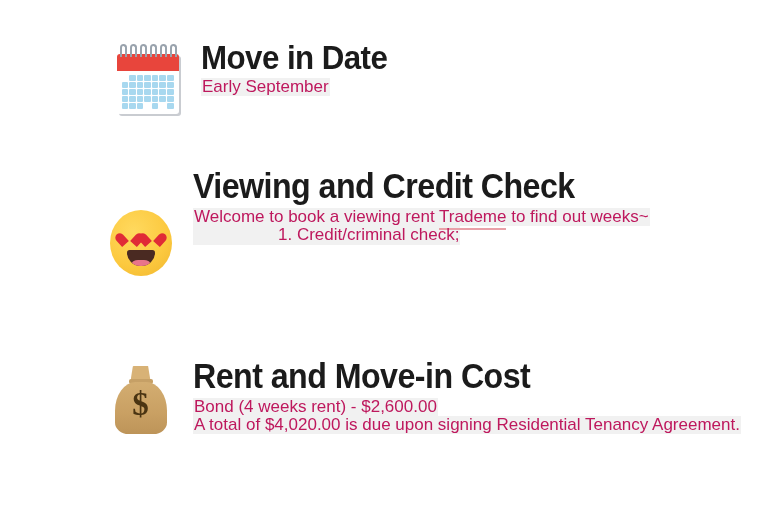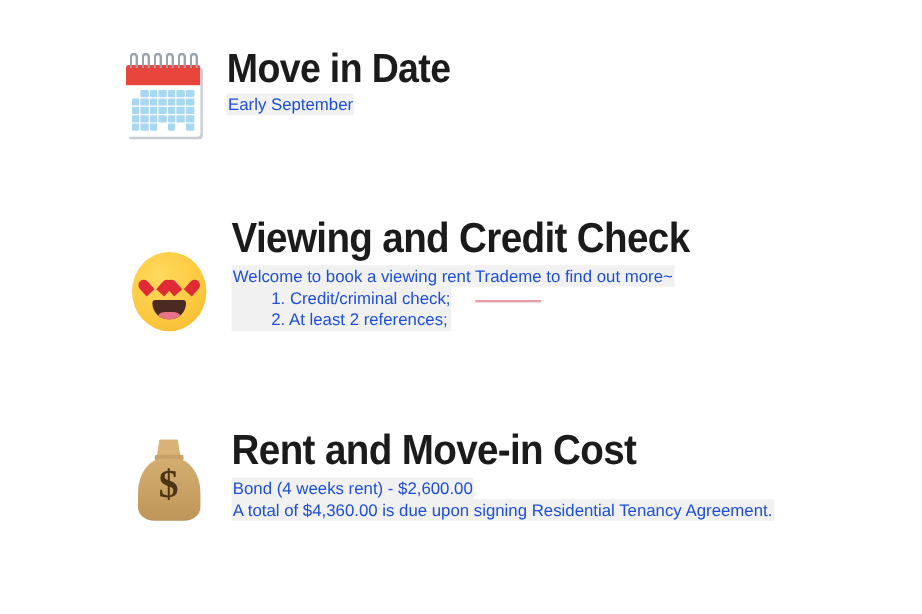--- a/index.html
+++ b/index.html
@@ -35,22 +35,22 @@
     flex: 0 0 105px;
     display: flex;
     justify-content: center;
     align-items: flex-start;
   }
   .text-col {
     flex: 1 1 auto;
     padding-left: 0;
   }
 
-  .s1 { left: 84px; top: 40px;  width: 660px; }
-  .s2 { left: 88px; top: 168px; width: 672px; align-items: flex-end; }
+  .s1 { left: 96px; top: 40px;  width: 660px; }
+  .s2 { left: 88px; top: 168px; width: 672px; }
   .s3 { left: 88px; top: 358px; width: 672px; }
 
   .s1 .art-col { padding-top: 2px; }
   .s2 .art-col { padding-top: 42px; }
   .s3 .art-col { padding-top: 8px; }
 
   
   h1.heading {
     margin: 0 0 2px 0;
     font-family: "Liberation Sans Narrow", "Liberation Sans", sans-serif;
@@ -63,43 +63,43 @@
     transform-origin: left center;
     white-space: nowrap;
   }
   .s1 h1.heading { font-size: 34px; }
   .s2 h1.heading { font-size: 35px; margin-bottom: 3px; }
   .s3 h1.heading { font-size: 35px; margin-bottom: 3px; }
 
   
   .body-line {
     font-family: "Liberation Sans", sans-serif;
-    font-size: 14px;
+    font-size: 17px;
     line-height: 18px;
-    color: #1d4ed8;
+    color: #be185d;
     white-space: nowrap;
     background: #f1f1f1;
     display: table;
     padding: 0 1px;
   }
   .body-line.indent {
-    margin-left: 32px;
+    margin-left: 84px;
   }
   .body-list {
     background: #f1f1f1;
     display: table;
     padding: 0 1px 1px 1px;
   }
   .body-list .body-line {
     background: transparent;
     padding: 0;
   }
   .spell {
     border-bottom: 2px solid #e8a0a8;
-    padding-bottom: 12px;
+    padding-bottom: 2px;
   }
 
   
   
   .cal {
     position: relative;
     width: 68px;
     height: 76px;
   }
   .cal-shadow {
@@ -313,38 +313,37 @@
         <div class="mouth">
           <div class="tongue"></div>
         </div>
       </div>
     </div>
     <div class="text-col">
       <h1 class="heading">Viewing and Credit Check</h1>
       <div class="body-line">
           <span>Welcome to book a viewing rent </span>
           <span class="spell">Trademe</span>
-          <span> to find out more~</span>
+          <span> to find out weeks~</span>
         </div>
       <div class="body-list">
         <div class="body-line indent">1. Credit/criminal check;</div>
-        <div class="body-line indent">2. At least 2 references;</div>
       </div>
     </div>
   </div>
 
   <div class="section s3">
     <div class="art-col">
       <div class="bag">
         <div class="bag-neck"></div>
         <div class="bag-tie"></div>
         <div class="bag-body"></div>
         <div class="bag-sign">$</div>
       </div>
     </div>
     <div class="text-col">
       <h1 class="heading">Rent and Move-in Cost</h1>
       <div class="body-line">Bond (4 weeks rent) - $2,600.00</div>
-      <div class="body-line">A total of $4,360.00 is due upon signing Residential Tenancy Agreement.</div>
+      <div class="body-line">A total of $4,020.00 is due upon signing Residential Tenancy Agreement.</div>
     </div>
   </div>
 
 </div>
 
 </body></html>

